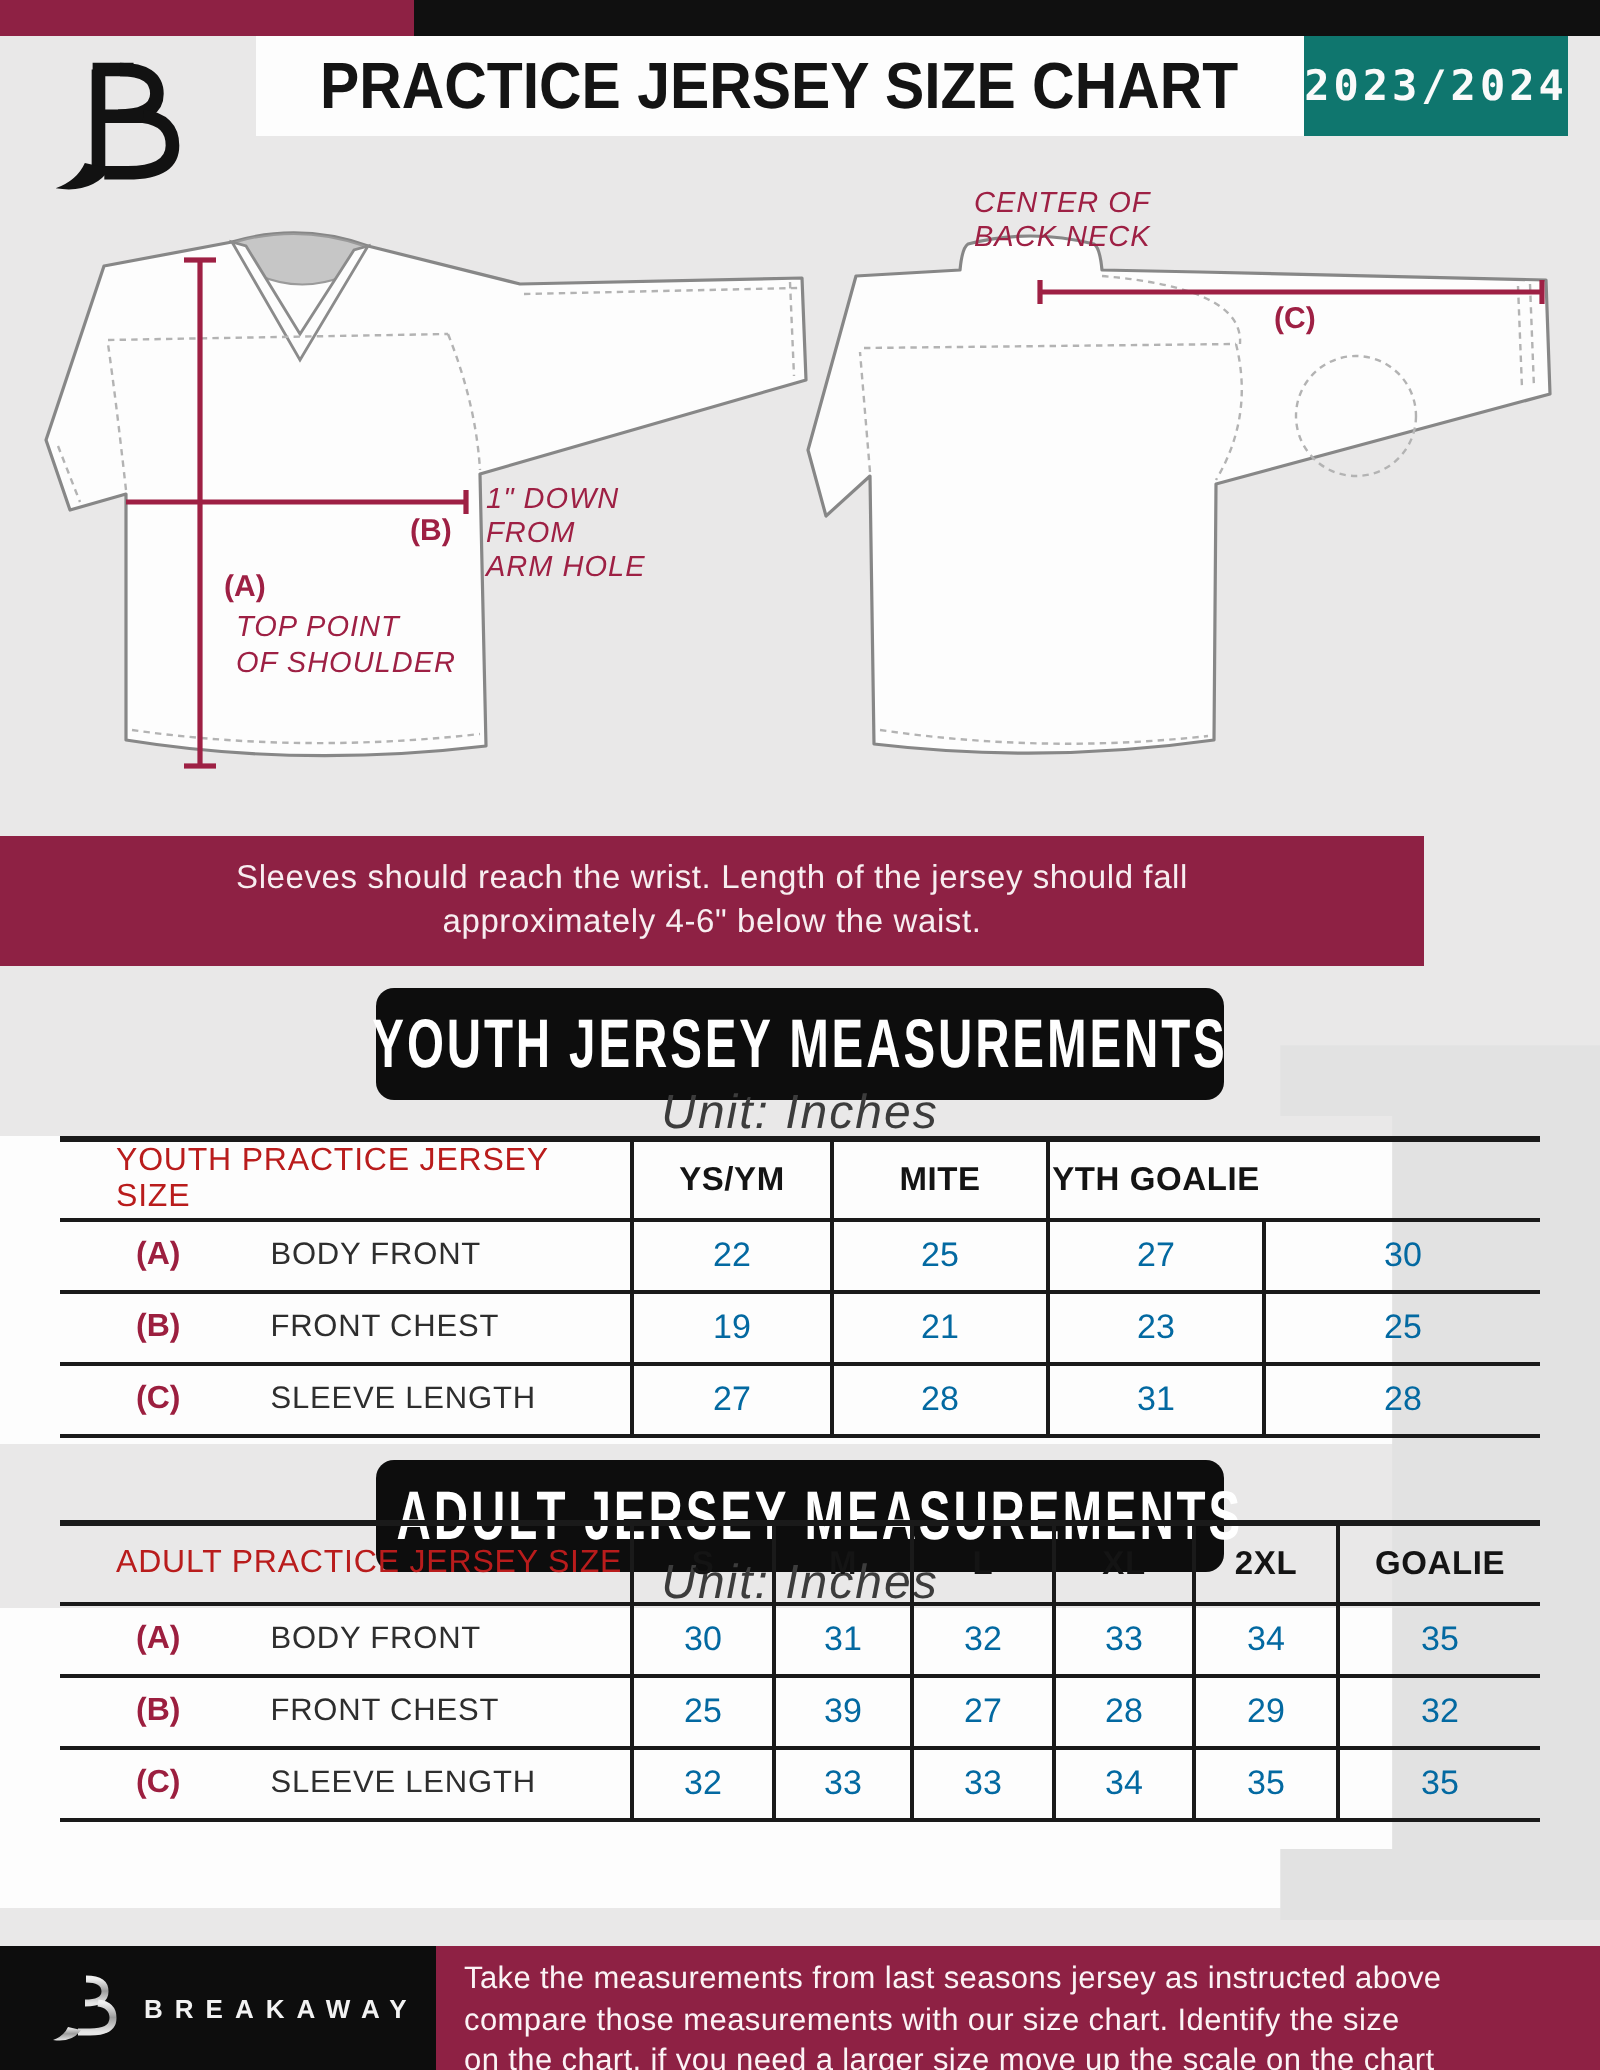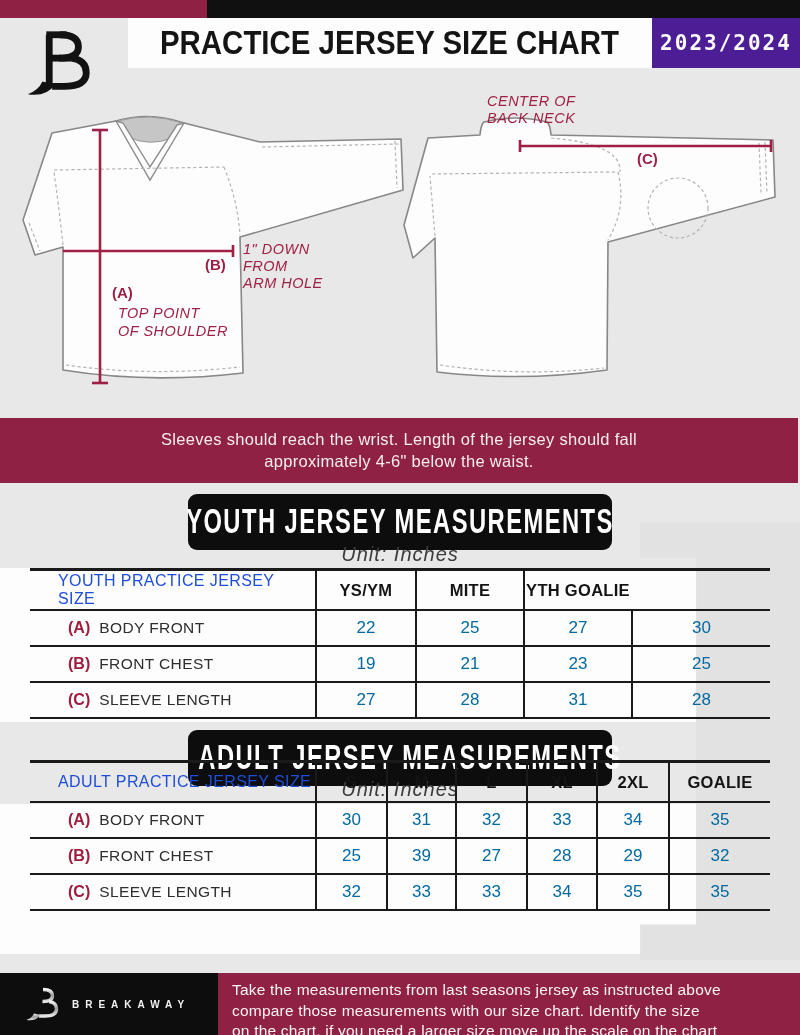--- a/index.html
+++ b/index.html
@@ -15,53 +15,53 @@
   .strip-black  { position:absolute; left:207px; top:0; width:593px; height:18px; background:#101010; }
   .titlebar { position:absolute; top:18px; left:128px; width:672px; height:50px; display:flex; }
   .title-white {
     width:524px; height:50px; background:#fdfdfd; display:flex; align-items:center; justify-content:center;
   }
   .title-white .t {
     font-size:32px; font-weight:800; color:#141414; letter-spacing:0px; white-space:nowrap;
     transform:scale(0.92,1.02); display:inline-block;
   }
   .season-box {
-    width:148px; height:50px; background:#4c1d95; display:flex; align-items:center; justify-content:center;
+    width:132px; height:50px; background:#0f766e; display:flex; align-items:center; justify-content:center;
   }
   .season-box .t {
     font-family:"DejaVu Sans Mono", monospace; font-weight:bold; font-size:21px; color:#fafafa; letter-spacing:2px;
   }
   .logo-header { position:absolute; top:26px; left:22px; width:72px; height:74px; z-index:6; }
   
   .diagram-svg { position:absolute; top:80px; left:0; width:800px; height:335px; z-index:4; }
   .ann-key  { font-weight:bold; font-size:15px; fill:#9e2044; font-family:"Liberation Sans",sans-serif; }
   .ann-txt  { font-style:italic; font-size:14.5px; fill:#9e2044; font-family:"Liberation Sans",sans-serif; letter-spacing:.5px; }
   .jersey   { fill:#fdfdfd; stroke:#878787; stroke-width:1.6; stroke-linejoin:round; }
   .stitch   { fill:none; stroke:#b3b3b3; stroke-width:1.2; stroke-dasharray:3.2 2.6; }
   .mline    { stroke:#9e2044; stroke-width:2.6; }
   
   .notice {
-    position:absolute; top:418px; left:0; width:798px; height:65px; background:#8e2144; z-index:4;
+    position:absolute; top:418px; left:0; width:712px; height:65px; background:#8e2144; z-index:4;
     display:flex; flex-direction:column; align-items:center; justify-content:center; gap:3px;
   }
   .notice div { color:#f7edf0; font-size:16.5px; letter-spacing:.3px; }
   
   .pill {
     position:absolute; left:188px; width:424px; height:56px; background:#0d0d0d; border-radius:9px;
     display:flex; align-items:center; justify-content:center; z-index:4;
   }
   .pill .t {
     color:#fff; font-weight:800; font-size:33px; letter-spacing:2px; white-space:nowrap;
     transform:scale(0.72,1.04); display:inline-block;
   }
   .pill-youth { top:494px; }
   .pill-adult { top:730px;padding-left:20px; }
   .unit {
     position:absolute; left:0; width:800px; text-align:center; z-index:4;
-    font-style:italic; font-size:20px; color:#3c3c3c; letter-spacing:1px;
+    font-style:italic; font-size:24px; color:#3c3c3c; letter-spacing:1px;
   }
   .unit-youth { top:543px; }
   .unit-adult { top:778px; }
   
   .white-band { position:absolute; left:0; width:800px; background:#fdfdfd; z-index:1; }
   .band-youth { top:568px; height:154px; }
   .band-adult { top:804px; height:150px; }
   .watermark {
     position:absolute; top:450px; left:612px; z-index:2; pointer-events:none;
     font-family:"DejaVu Serif", serif; font-weight:bold; font-size:600px; line-height:1;
@@ -71,29 +71,29 @@
   .size-table { position:absolute; left:30px; width:740px; border-top:3px solid #1a1a1a; z-index:4; }
   .table-youth { top:568px; }
   .table-adult { top:760px; }
   .trow { display:grid; border-bottom:2px solid #1a1a1a; height:36px; }
   .trow.thead { height:40px; }
   .table-youth .trow { grid-template-columns:285px 100px 108px 108px 139px; }
   .table-adult .trow { grid-template-columns:285px 71px 69px 71px 70px 72px 102px; }
   .tcell { display:flex; align-items:center; justify-content:center; overflow:hidden; }
   .tcell + .tcell { border-left:2px solid #1a1a1a; }
   .tcell.c0 { justify-content:flex-start; padding-left:38px; }
-  .thead .tcell.c0 { padding-left:28px; font-size:16px; color:#1d4ed8; letter-spacing:.4px; font-weight:normal; }
+  .thead .tcell.c0 { padding-left:28px; font-size:16px; color:#b91c1c; letter-spacing:.4px; font-weight:normal; }
   .thead .tcell.num { font-weight:bold; font-size:16.5px; color:#141414; letter-spacing:.3px; }
   .tcell.num { font-size:17px; color:#0369a1; }
   .rowkey { color:#9c1f3f; font-weight:bold; font-size:16px; margin-right:9px; }
-  .rowlabel { color:#2e2e2e; font-size:15.5px; letter-spacing:.4px; }
+  .rowlabel { color:#2e2e2e; font-size:15.5px; letter-spacing:.4px;margin-left:36px; }
   
   .footer { position:absolute; top:973px; left:0; width:800px; height:62px; display:flex; z-index:6; }
   .footer-black { width:218px; height:62px; background:#0d0d0d; display:flex; align-items:center; padding-left:24px; }
-  .footer-brand { color:#f2f2f2; font-weight:bold; font-size:10px; letter-spacing:6px; margin-left:12px; white-space:nowrap; }
+  .footer-brand { color:#f2f2f2; font-weight:bold; font-size:13px; letter-spacing:6px; margin-left:12px; white-space:nowrap; }
   .footer-maroon {
     flex:1; background:#8e2144; color:#fbf3f5; padding:7px 8px 0 14px;
     font-size:15.5px; line-height:20.5px; letter-spacing:.2px;
   }
 </style>
 </head>
 <body>
 
 <div class="page">
 

